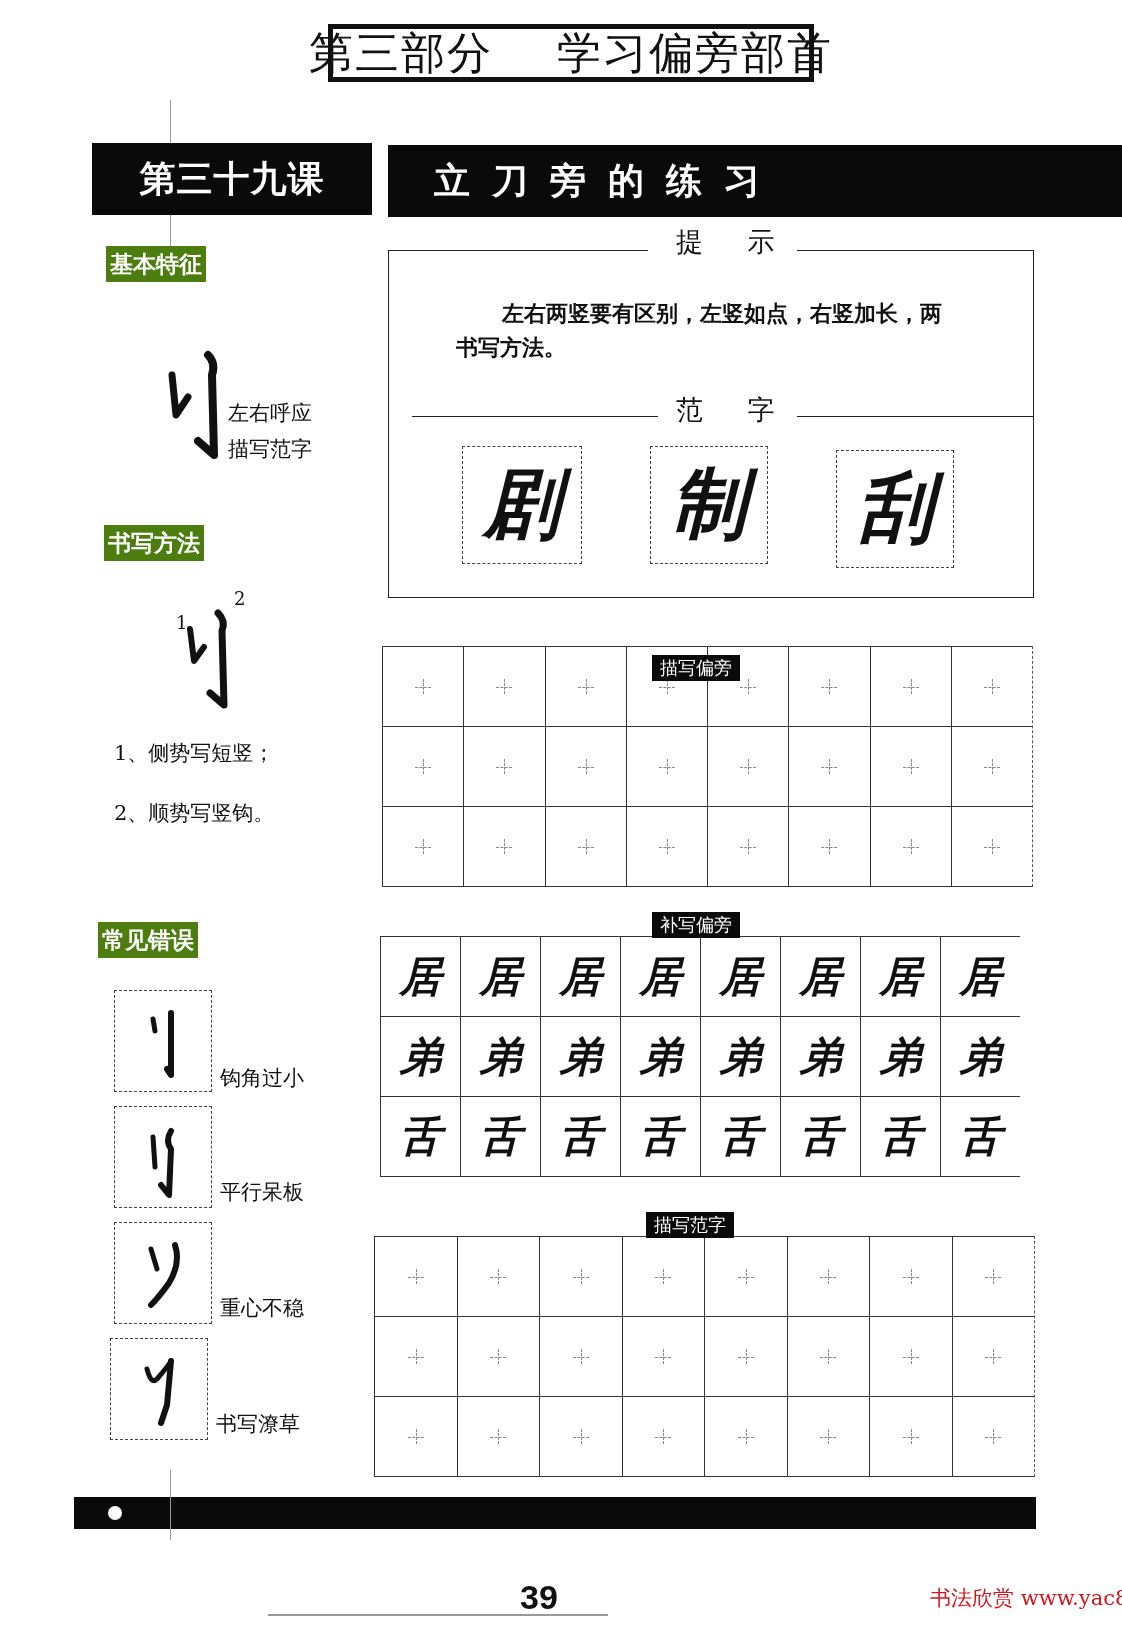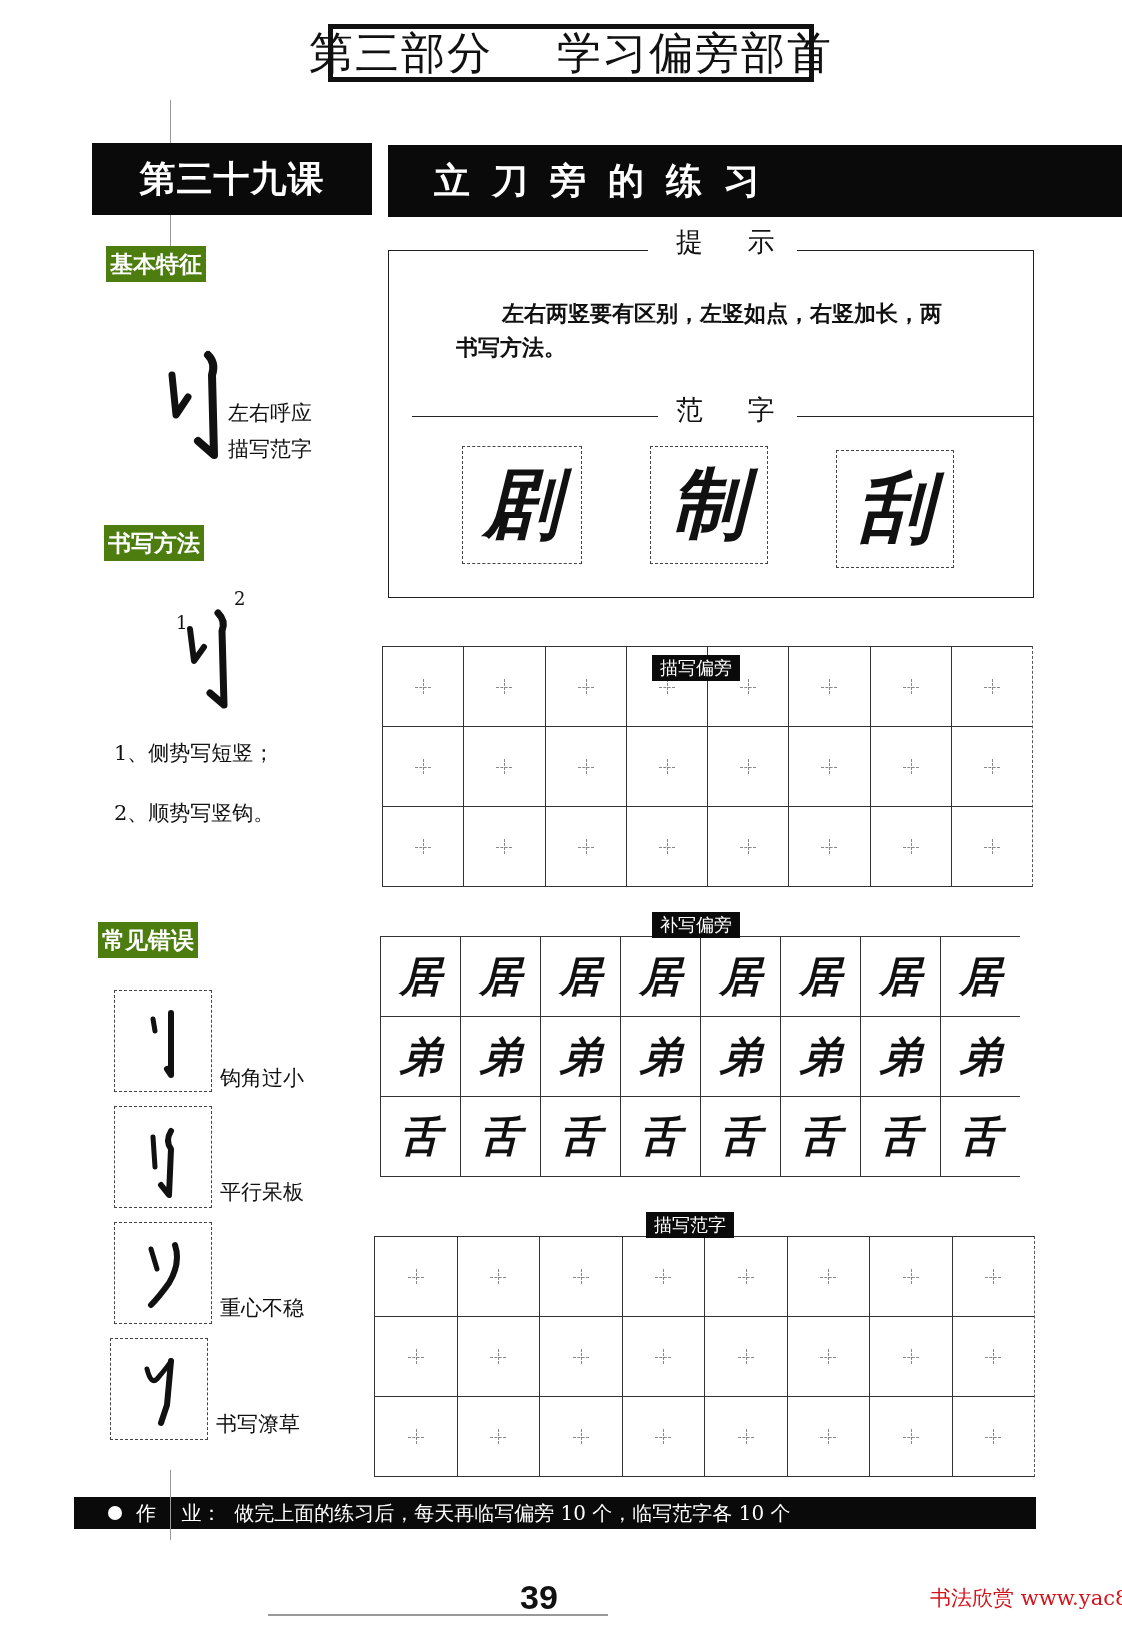--- a/index.html
+++ b/index.html
@@ -423,19 +423,18 @@
     </div>
   <div class="cell grid-cell-a">
       <span class="cross-h"></span>
       <span class="cross-v"></span>
     </div>
 </div>
 <div class="abs grid-tag" style="left:646px;top:1212px;">描写范字</div>
 
 <div class="abs footer-bar">
   <span class="footer-dot"></span>
-  <span>作    业：  做完上面的练习后，每天再临写偏旁 10 个，临写范字各 10 个</span>
 </div>
 <div class="abs trim" style="left:170px;top:1470px;width:1px;height:70px;"></div>
 
 <div class="abs page-num">39</div>
 <div class="abs trim" style="left:268px;top:1614px;width:340px;height:1.5px;"></div>
 <div class="abs watermark">书法欣赏 www.yac8.com</div>
 
 </body></html>

